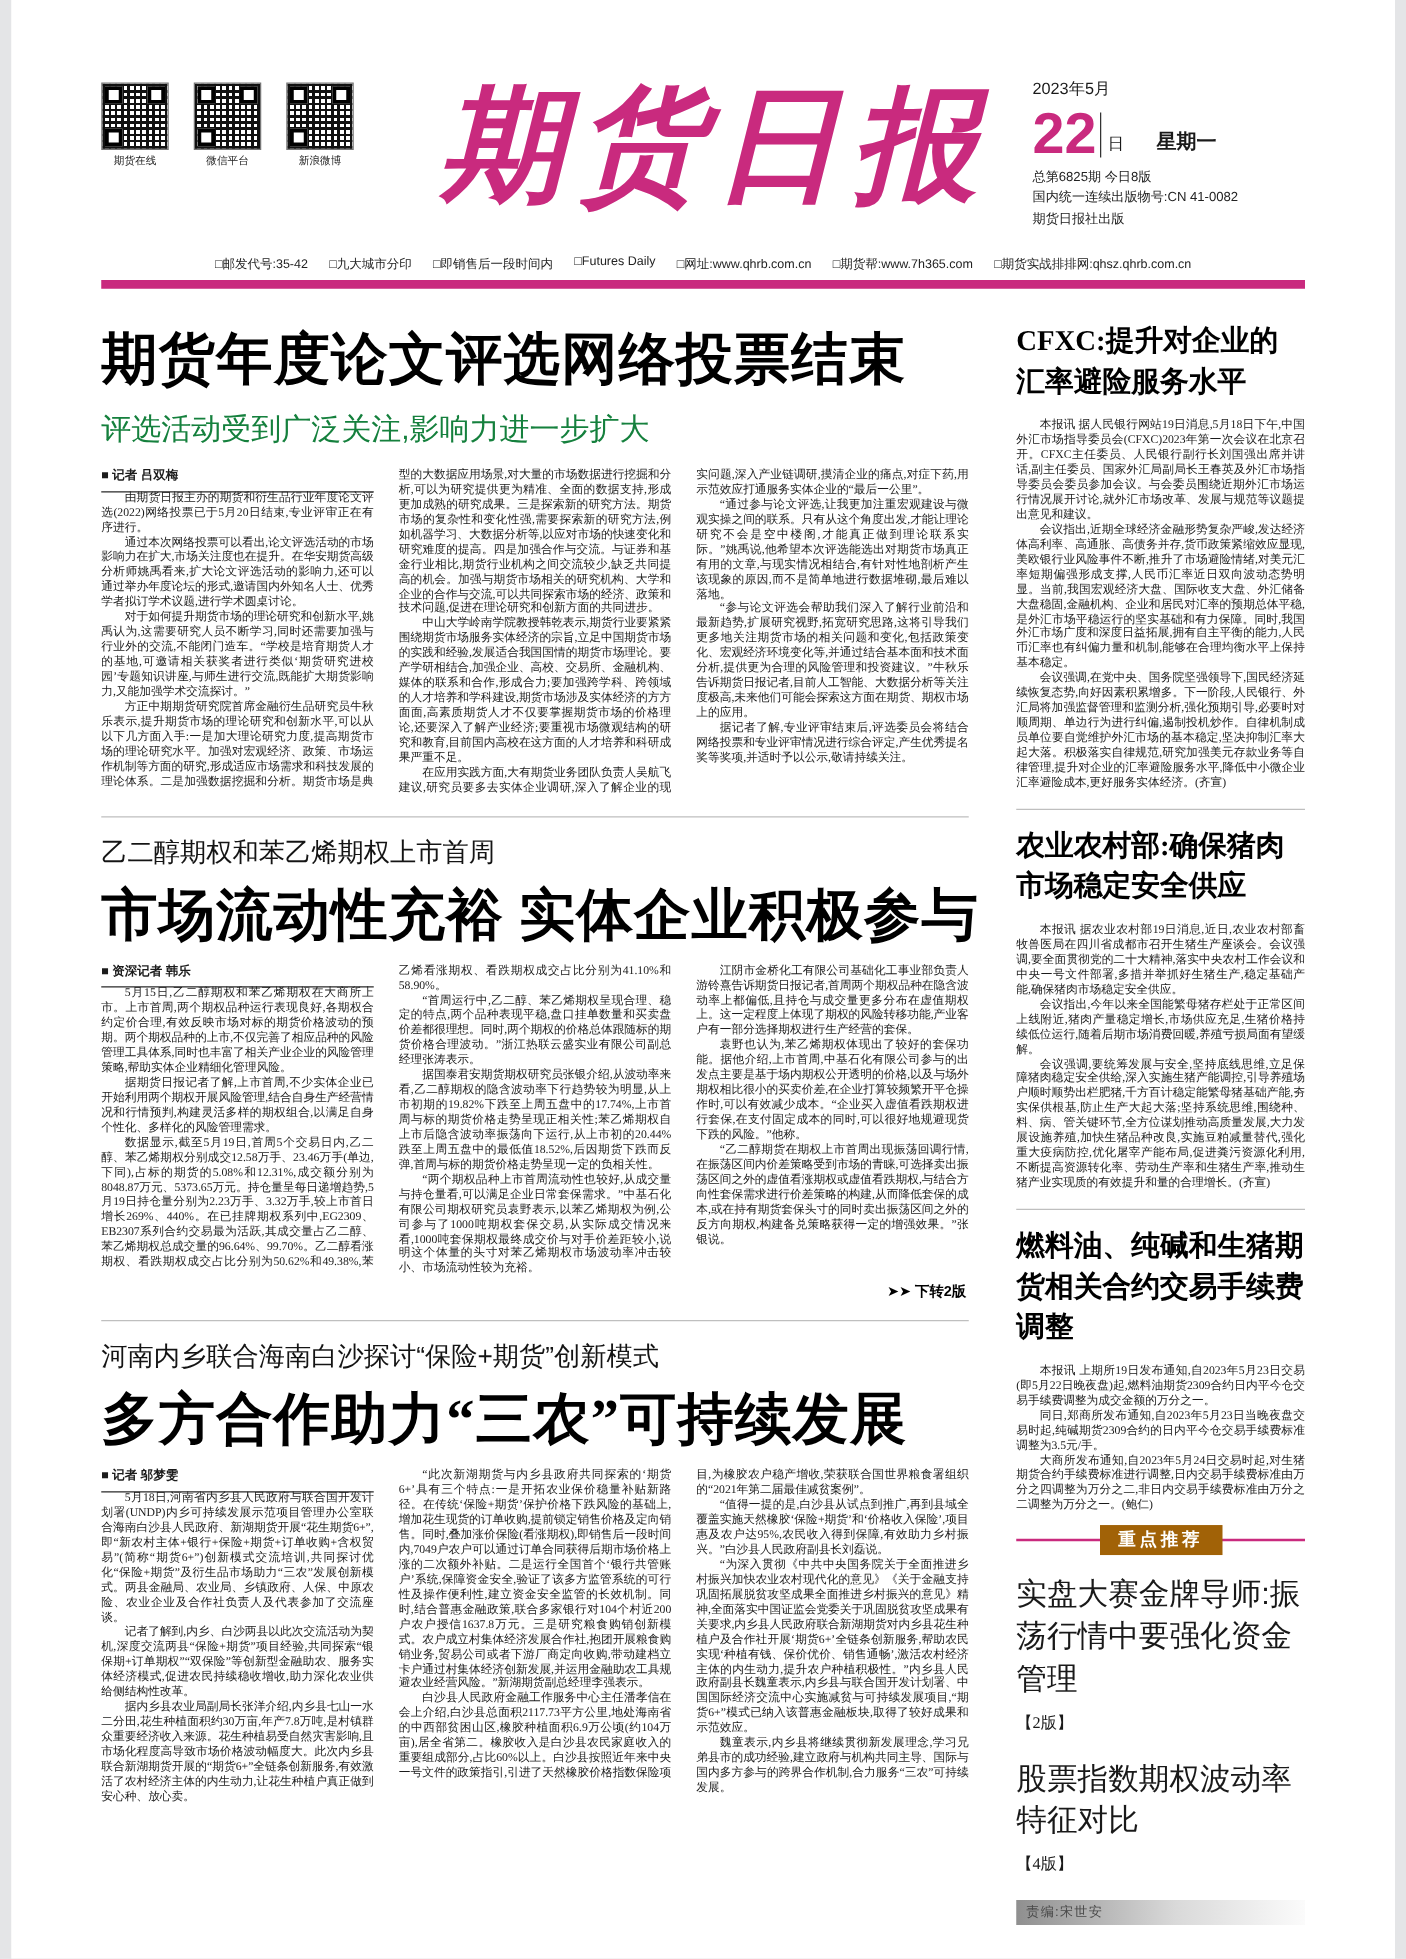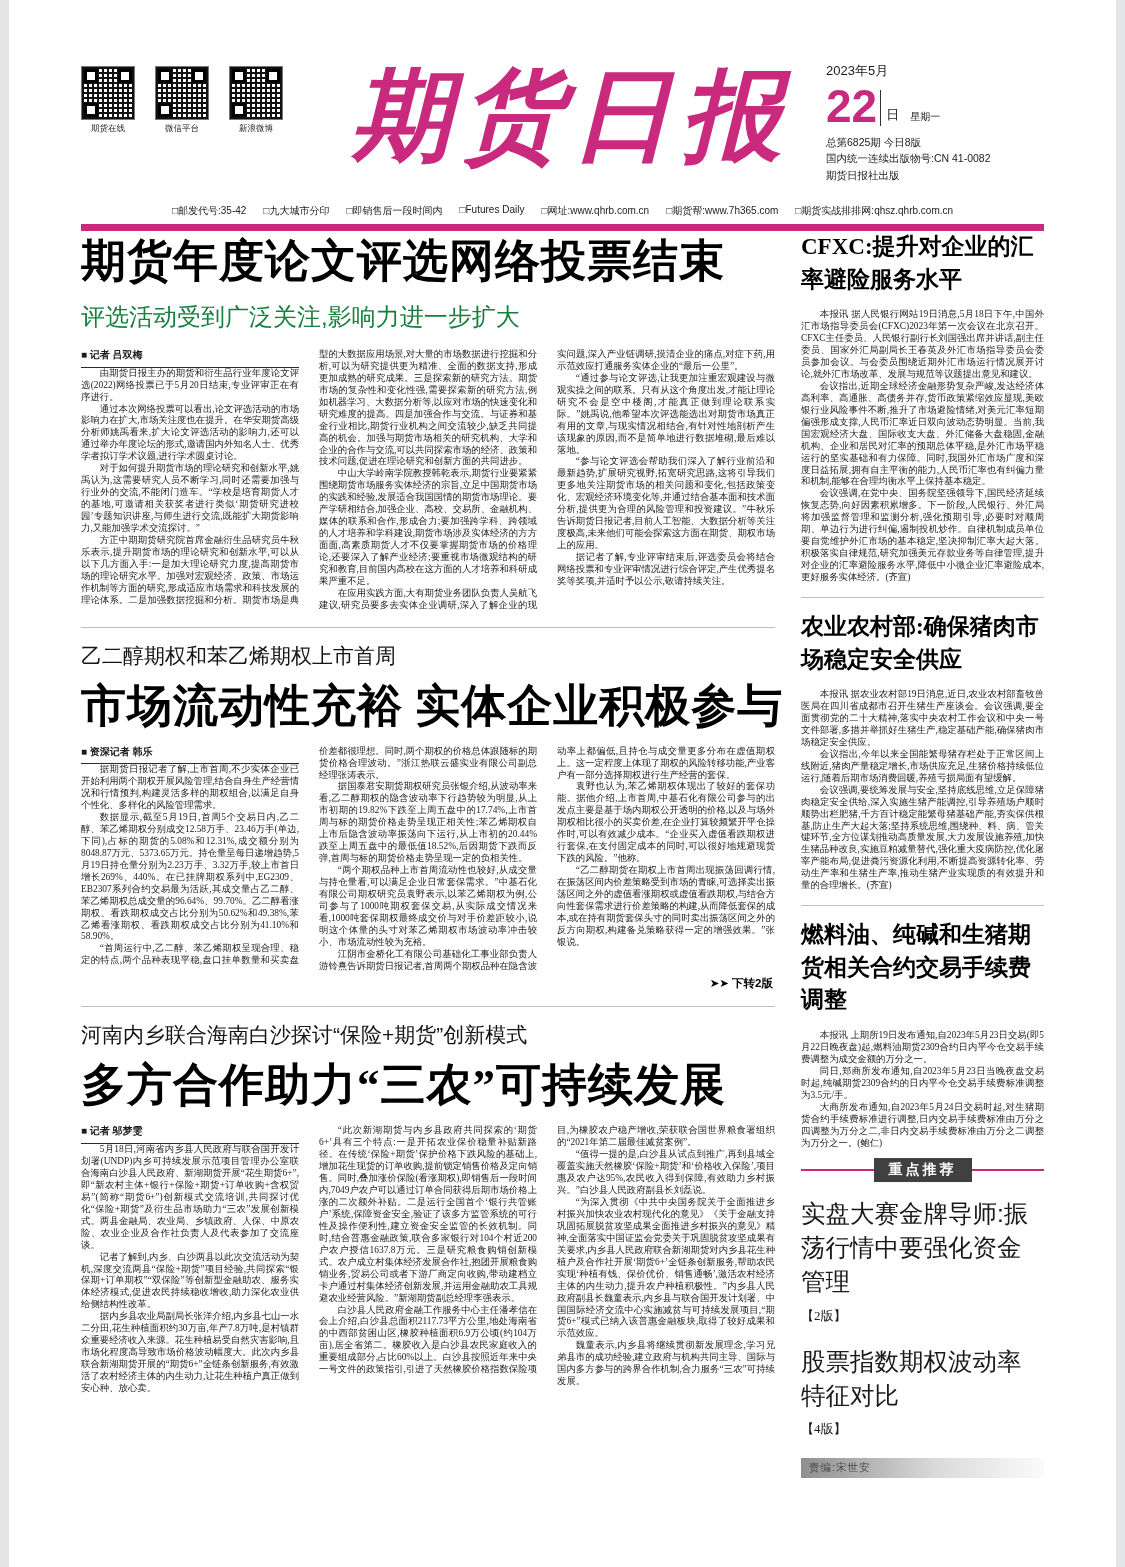--- a/index.html
+++ b/index.html
@@ -20,29 +20,29 @@
   .qr-label{font-size:8.5px;color:#222;margin-top:3px;white-space:nowrap;}
   .brand{flex:1;text-align:center;font-family:"Liberation Serif","DejaVu Serif",serif;
          font-size:100px;line-height:130px;font-weight:bold;font-style:italic;
          color:#c92a7e;letter-spacing:10px;margin:0;white-space:nowrap;}
   .date-block{width:218px;padding-top:10px;font-size:12px;color:#1a1a1a;}
   .date-line1{font-size:13px;margin-bottom:6px;}
   .day-row{display:flex;align-items:flex-end;margin-bottom:8px;}
   .day-num{font-size:46px;line-height:40px;font-weight:bold;color:#c92a7e;font-family:"Liberation Sans",sans-serif;}
   .day-bar{width:1px;height:36px;background:#333;margin:0 5px 0 3px;}
   .day-suffix{font-size:13px;padding-bottom:2px;}
-  .weekday{font-size:10px;padding-bottom:2px;margin-left:11px;font-weight:normal;}
+  .weekday{font-size:16px;padding-bottom:2px;margin-left:26px;font-weight:bold;}
   .issue-lines{font-size:10.5px;line-height:1.55;color:#222;}
 
   
   .info-bar{display:flex;justify-content:center;gap:17px;font-size:10px;color:#222;padding:10px 0 6px;white-space:nowrap;}
   .rule-magenta{height:7px;background:#c92a7e;}
 
   
-  .main{display:flex;gap:26px;}
+  .main{display:flex;gap:38px;margin-top:26px;}
   .left-col{width:694px;flex:none;}
   .right-col{flex:1;min-width:0;}
 
   
   .kicker{font-size:21px;color:#141414;margin:0 0 6px;font-weight:400;}
   .headline-xl{font-family:"Liberation Serif","DejaVu Serif",serif;font-size:45px;font-weight:900;
                letter-spacing:1px;margin:0 0 10px;color:#000;white-space:nowrap;}
   .subhead{font-size:24px;font-weight:400;color:#15803d;margin:0 0 16px;}
   .cols3{column-count:3;column-gap:20px;text-align:justify;
          font-family:"Liberation Serif","DejaVu Serif",serif;
@@ -55,21 +55,21 @@
 
   
   .side-art h3{font-family:"Liberation Serif","DejaVu Serif",serif;font-size:23px;font-weight:900;
                line-height:1.42;margin:0 0 13px;color:#000;}
   .side-body{font-family:"Liberation Serif","DejaVu Serif",serif;font-size:9.4px;line-height:1.27;
              text-align:justify;color:#1b1b1b;}
   .side-body p{margin:0;text-indent:2em;}
   .side-sep{border:none;border-top:1px solid #bfbfbf;margin:13px 0;}
 
   .highlights{margin-top:20px;border-top:2px solid #c92a7e;text-align:center;}
-  .hl-badge{display:inline-block;background:#404040;color:#fff;font-size:14px;font-weight:bold;
+  .hl-badge{display:inline-block;background:#a16207;color:#fff;font-size:14px;font-weight:bold;
             letter-spacing:3px;padding:3px 15px;transform:translateY(-54%);text-align:right;}
   .hl-item{text-align:left;}
   .hl-title{font-size:24.5px;line-height:1.38;font-weight:500;color:#191919;margin:2px 0 8px;}
   .hl-page{font-family:"Liberation Serif","DejaVu Serif",serif;font-size:13px;color:#1b1b1b;margin:0 0 20px;}
   .editor-bar{margin-top:8px;background:linear-gradient(90deg,#8f8f8f 0%,#d9d9d9 55%,#fbfbfb 100%);
               color:#4a4a4a;font-size:10.5px;padding:3px 8px;letter-spacing:1px;}
 </style>
 </head>
 <body>
 
@@ -145,20 +145,21 @@
           </div>
       </article>
 
       <hr class="sep-h">
 
       <article>
         <p class="kicker">乙二醇期权和苯乙烯期权上市首周</p>
         <h2 class="headline-xl">市场流动性充裕  实体企业积极参与</h2>
         <div class="cols3">
           <p class="byline">■ 资深记者 韩乐</p>
+        <p>5月15日,乙二醇期权和苯乙烯期权在大商所上市。上市首周,两个期权品种运行表现良好,各期权合约定价合理,有效反映市场对标的期货价格波动的预期。两个期权品种的上市,不仅完善了相应品种的风险管理工具体系,同时也丰富了相关产业企业的风险管理策略,帮助实体企业精细化管理风险。</p>
             <p>据期货日报记者了解,上市首周,不少实体企业已开始利用两个期权开展风险管理,结合自身生产经营情况和行情预判,构建灵活多样的期权组合,以满足自身个性化、多样化的风险管理需求。</p>
             <p>数据显示,截至5月19日,首周5个交易日内,乙二醇、苯乙烯期权分别成交12.58万手、23.46万手(单边,下同),占标的期货的5.08%和12.31%,成交额分别为8048.87万元、5373.65万元。持仓量呈每日递增趋势,5月19日持仓量分别为2.23万手、3.32万手,较上市首日增长269%、440%。在已挂牌期权系列中,EG2309、EB2307系列合约交易最为活跃,其成交量占乙二醇、苯乙烯期权总成交量的96.64%、99.70%。乙二醇看涨期权、看跌期权成交占比分别为50.62%和49.38%,苯乙烯看涨期权、看跌期权成交占比分别为41.10%和58.90%。</p>
             <p>“首周运行中,乙二醇、苯乙烯期权呈现合理、稳定的特点,两个品种表现平稳,盘口挂单数量和买卖盘价差都很理想。同时,两个期权的价格总体跟随标的期货价格合理波动。”浙江热联云盛实业有限公司副总经理张涛表示。</p>
             <p>据国泰君安期货期权研究员张银介绍,从波动率来看,乙二醇期权的隐含波动率下行趋势较为明显,从上市初期的19.82%下跌至上周五盘中的17.74%,上市首周与标的期货价格走势呈现正相关性;苯乙烯期权自上市后隐含波动率振荡向下运行,从上市初的20.44%跌至上周五盘中的最低值18.52%,后因期货下跌而反弹,首周与标的期货价格走势呈现一定的负相关性。</p>
             <p>“两个期权品种上市首周流动性也较好,从成交量与持仓量看,可以满足企业日常套保需求。”中基石化有限公司期权研究员袁野表示,以苯乙烯期权为例,公司参与了1000吨期权套保交易,从实际成交情况来看,1000吨套保期权最终成交价与对手价差距较小,说明这个体量的头寸对苯乙烯期权市场波动率冲击较小、市场流动性较为充裕。</p>
             <p>江阴市金桥化工有限公司基础化工事业部负责人游铃熹告诉期货日报记者,首周两个期权品种在隐含波动率上都偏低,且持仓与成交量更多分布在虚值期权上。这一定程度上体现了期权的风险转移功能,产业客户有一部分选择期权进行生产经营的套保。</p>
             <p>袁野也认为,苯乙烯期权体现出了较好的套保功能。据他介绍,上市首周,中基石化有限公司参与的出发点主要是基于场内期权公开透明的价格,以及与场外期权相比很小的买卖价差,在企业打算较频繁开平仓操作时,可以有效减少成本。“企业买入虚值看跌期权进行套保,在支付固定成本的同时,可以很好地规避现货下跌的风险。”他称。</p>
             <p>“乙二醇期货在期权上市首周出现振荡回调行情,在振荡区间内价差策略受到市场的青睐,可选择卖出振荡区间之外的虚值看涨期权或虚值看跌期权,与结合方向性套保需求进行价差策略的构建,从而降低套保的成本,或在持有期货套保头寸的同时卖出振荡区间之外的反方向期权,构建备兑策略获得一定的增强效果。”张银说。</p>
           </div>
         <p class="turn-note">➤➤ 下转2版</p>

